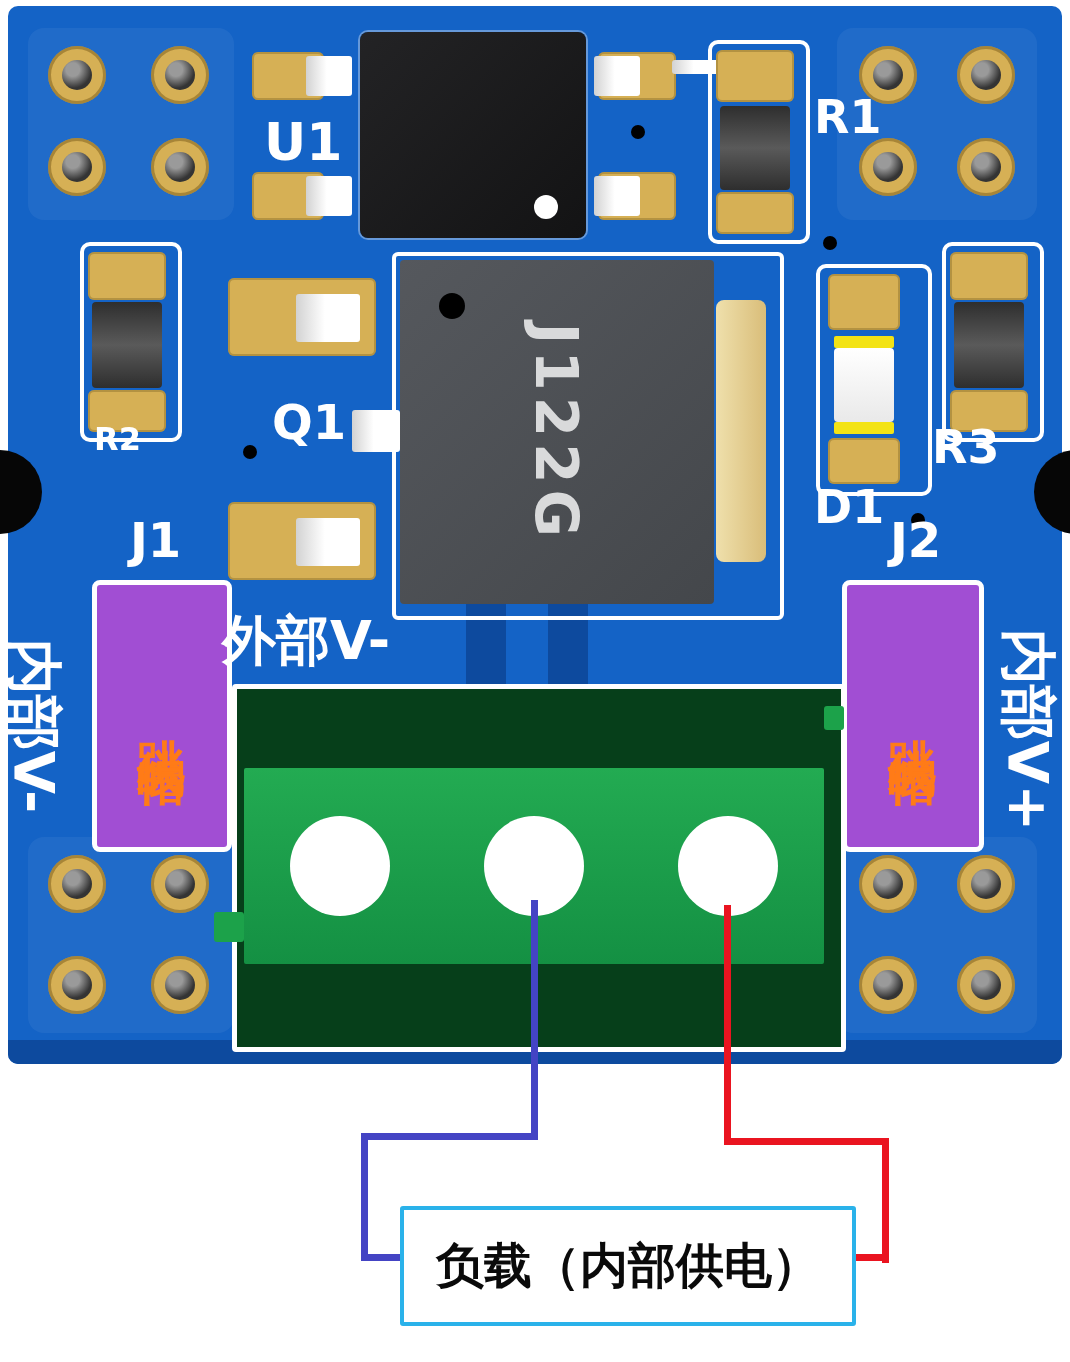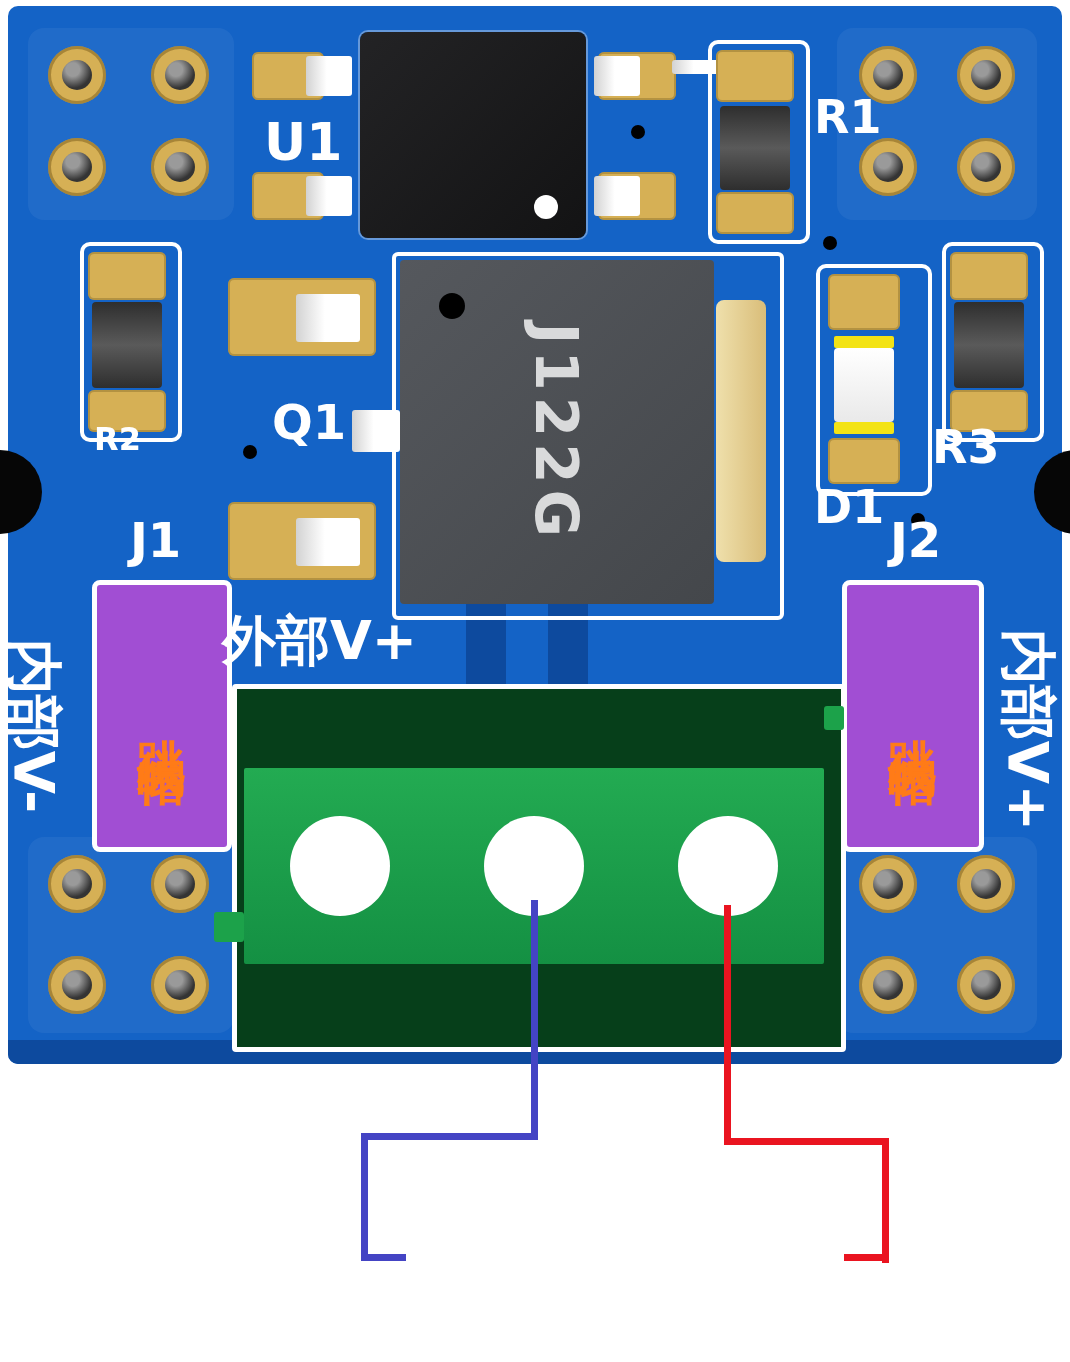--- a/index.html
+++ b/index.html
@@ -154,21 +154,21 @@
       <span>跳线帽</span>
     </div>
     <div class="abs cap" style="left:834px;top:574px;width:132px;height:262px">
       <span>跳线帽</span>
     </div>
 
     <div class="abs label rot90" style="left:-94px;top:690px;width:240px;height:60px;font-size:56px;line-height:60px">内部V-</div>
     <div class="abs label rot90" style="left:900px;top:694px;width:240px;height:60px;font-size:56px;line-height:60px">内部V+</div>
 
     <div class="abs midrow" style="left:214px;top:604px;width:626px;height:62px">
-      <span>外部V+</span>
+      <span>外部V-</span>
     </div>
 
     <div class="abs termouter" style="left:224px;top:678px;width:604px;height:358px"></div>
     <div class="abs termband" style="left:236px;top:762px;width:580px;height:196px"></div>
     <div class="abs nub" style="left:206px;top:906px;width:30px;height:30px"></div>
     <div class="abs nub" style="left:816px;top:700px;width:20px;height:24px"></div>
     <div class="abs hole" style="left:282px;top:810px"></div>
     <div class="abs hole" style="left:476px;top:810px"></div>
     <div class="abs hole" style="left:670px;top:810px"></div>
 
@@ -177,14 +177,17 @@
   <div class="abs wireB" style="left:531px;top:900px;width:7px;height:240px"></div>
   <div class="abs wireB" style="left:361px;top:1133px;width:177px;height:7px"></div>
   <div class="abs wireB" style="left:361px;top:1133px;width:7px;height:128px"></div>
   <div class="abs wireB" style="left:361px;top:1254px;width:45px;height:7px"></div>
 
   <div class="abs wireR" style="left:724px;top:905px;width:7px;height:240px"></div>
   <div class="abs wireR" style="left:724px;top:1138px;width:165px;height:7px"></div>
   <div class="abs wireR" style="left:882px;top:1138px;width:7px;height:125px"></div>
   <div class="abs wireR" style="left:844px;top:1254px;width:45px;height:7px"></div>
 
+  <div class="abs loadbox" style="left:400px;top:1206px;width:448px;height:112px">
+    <span>负载（内部供电）</span>
+  </div>
 
 </div>
 
 </body></html>

